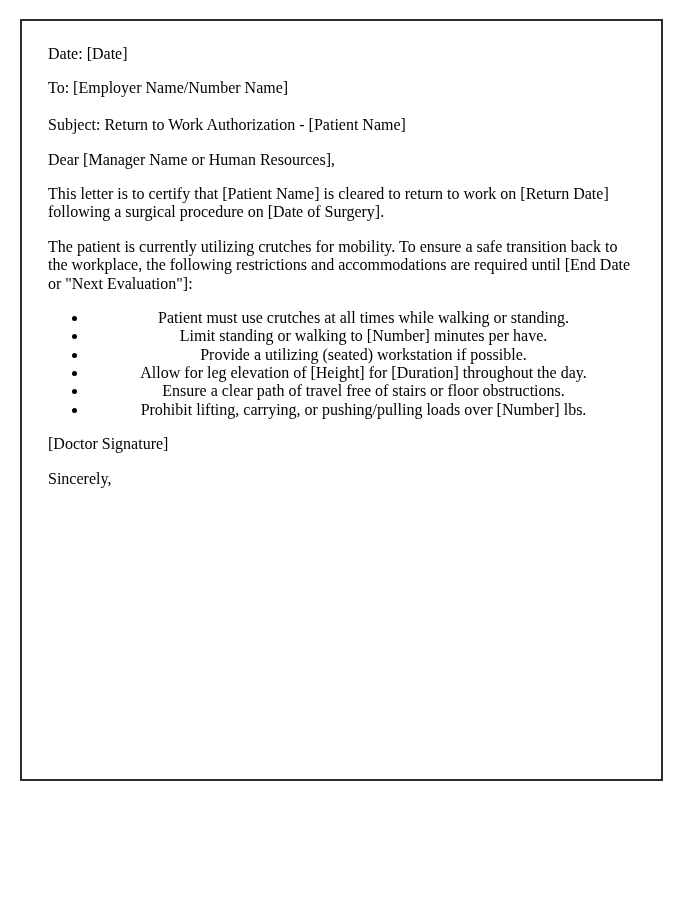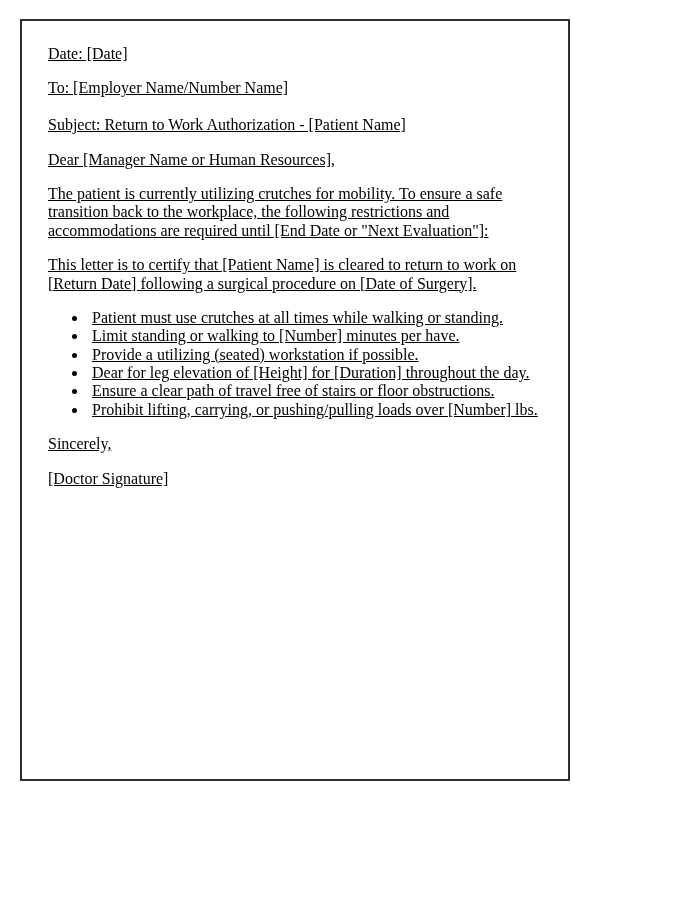--- a/index.html
+++ b/index.html
@@ -14,67 +14,67 @@
     font-family: "Liberation Serif", "DejaVu Serif", serif;
     font-size: 16px;
     line-height: 1.15;
     color: #000000;
     overflow: hidden;
   }
   .letter-frame {
     position: absolute;
     left: 20px;
     top: 19px;
-    width: 550px;
+    width: 643px;
     height: 762px;
     box-sizing: border-box;
     border: 2px solid #2e2e2e;
     background: #ffffff;
     padding: 8px 26px 4px 26px;
     overflow: hidden;
-    text-decoration: underline;
   }
   .letter-frame p {
     margin: 16px 0;
   }
   .letter-frame ul {
     margin: 16px 0;
     padding-left: 40px;
     list-style-type: disc;
+    text-align: center;
   }
   .letter-frame li {
     margin: 0;
     padding-left: 4px;
   }
 </style>
 </head>
 <body>
 
 <div class="letter-frame">
 
   <p>Date: [Date]</p>
 
   <p><span>To: [Employer Name/Number Name]</span><br>
   <br>
   <span>Subject: Return to Work Authorization - [Patient Name]</span></p>
 
   <p>Dear [Manager Name or Human Resources],</p>
 
+  <p>This letter is to certify that [Patient Name] is cleared to return to work on [Return Date] following a surgical procedure on [Date of Surgery].</p>
+
   <p>The patient is currently utilizing crutches for mobility. To ensure a safe transition back to the workplace, the following restrictions and accommodations are required until [End Date or "Next Evaluation"]:</p>
-
-  <p>This letter is to certify that [Patient Name] is cleared to return to work on [Return Date] following a surgical procedure on [Date of Surgery].</p>
 
   <ul>
     <li>Patient must use crutches at all times while walking or standing.</li>
     <li>Limit standing or walking to [Number] minutes per have.</li>
     <li>Provide a utilizing (seated) workstation if possible.</li>
-    <li>Dear for leg elevation of [Height] for [Duration] throughout the day.</li>
+    <li>Allow for leg elevation of [Height] for [Duration] throughout the day.</li>
     <li>Ensure a clear path of travel free of stairs or floor obstructions.</li>
     <li>Prohibit lifting, carrying, or pushing/pulling loads over [Number] lbs.</li>
   </ul>
 
 
+  <p>[Doctor Signature]</p>
+
   <p>Sincerely,</p>
-
-  <p>[Doctor Signature]</p>
 
 
 </div>
 
 </body></html>

